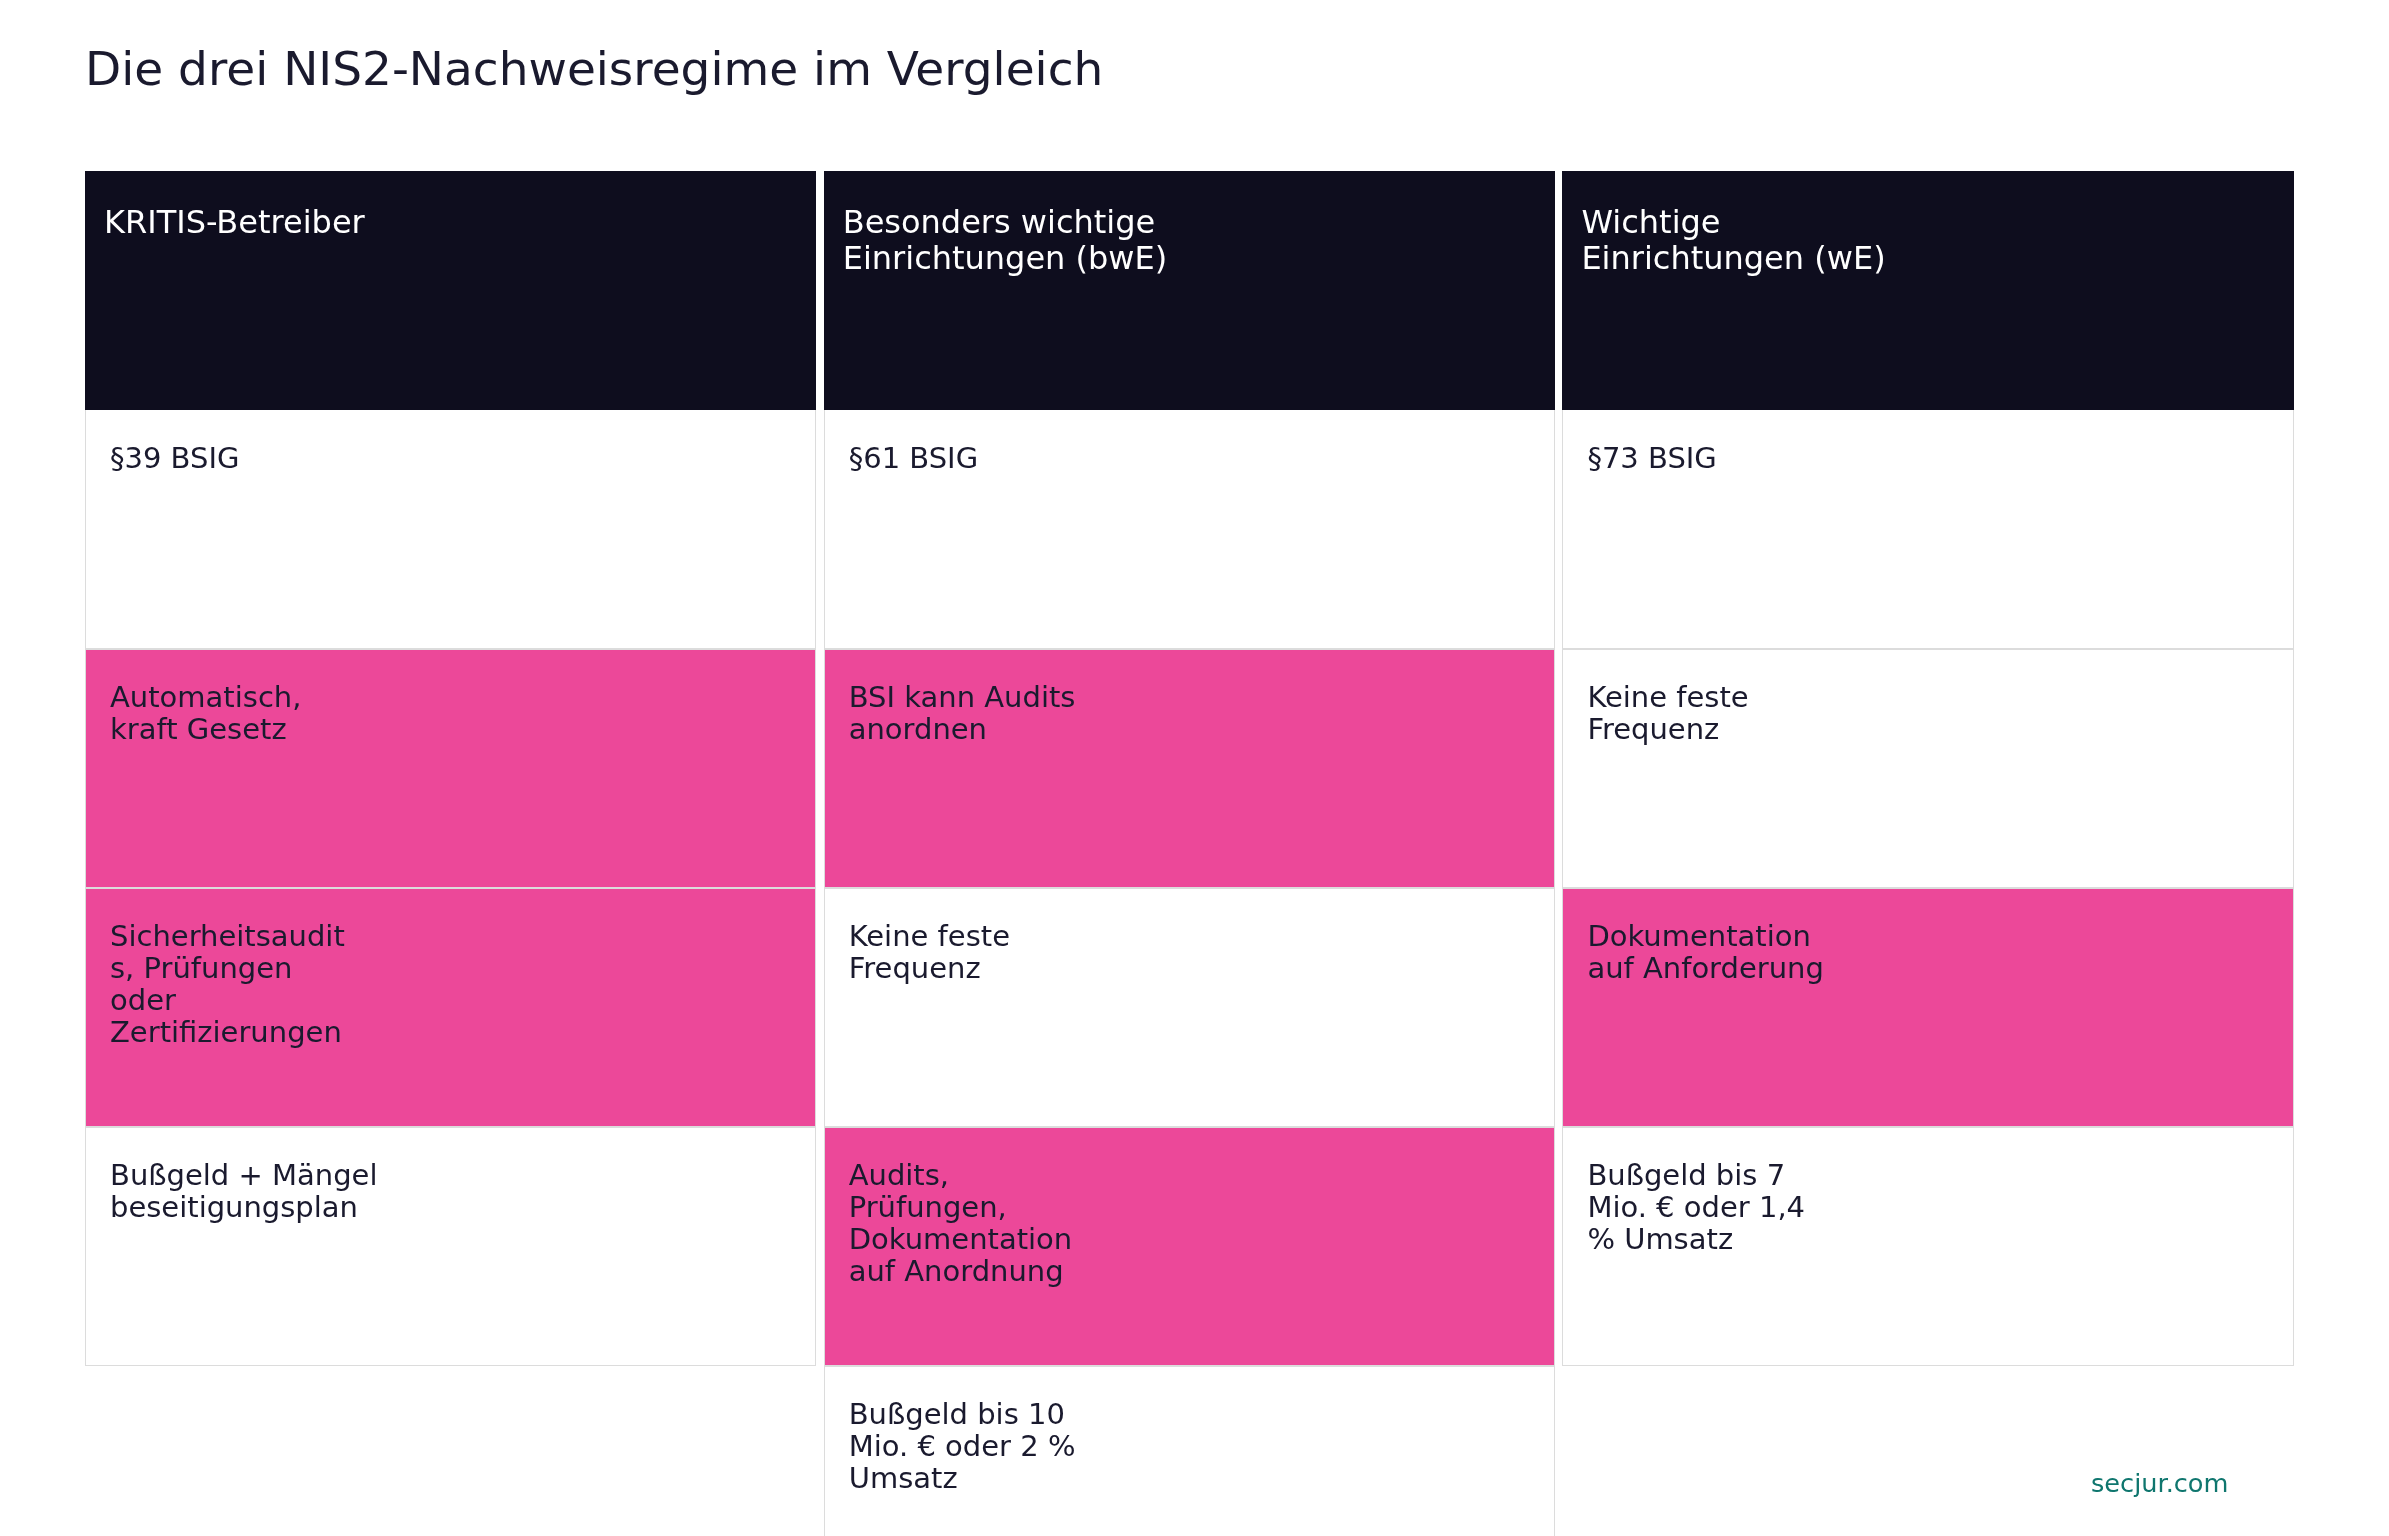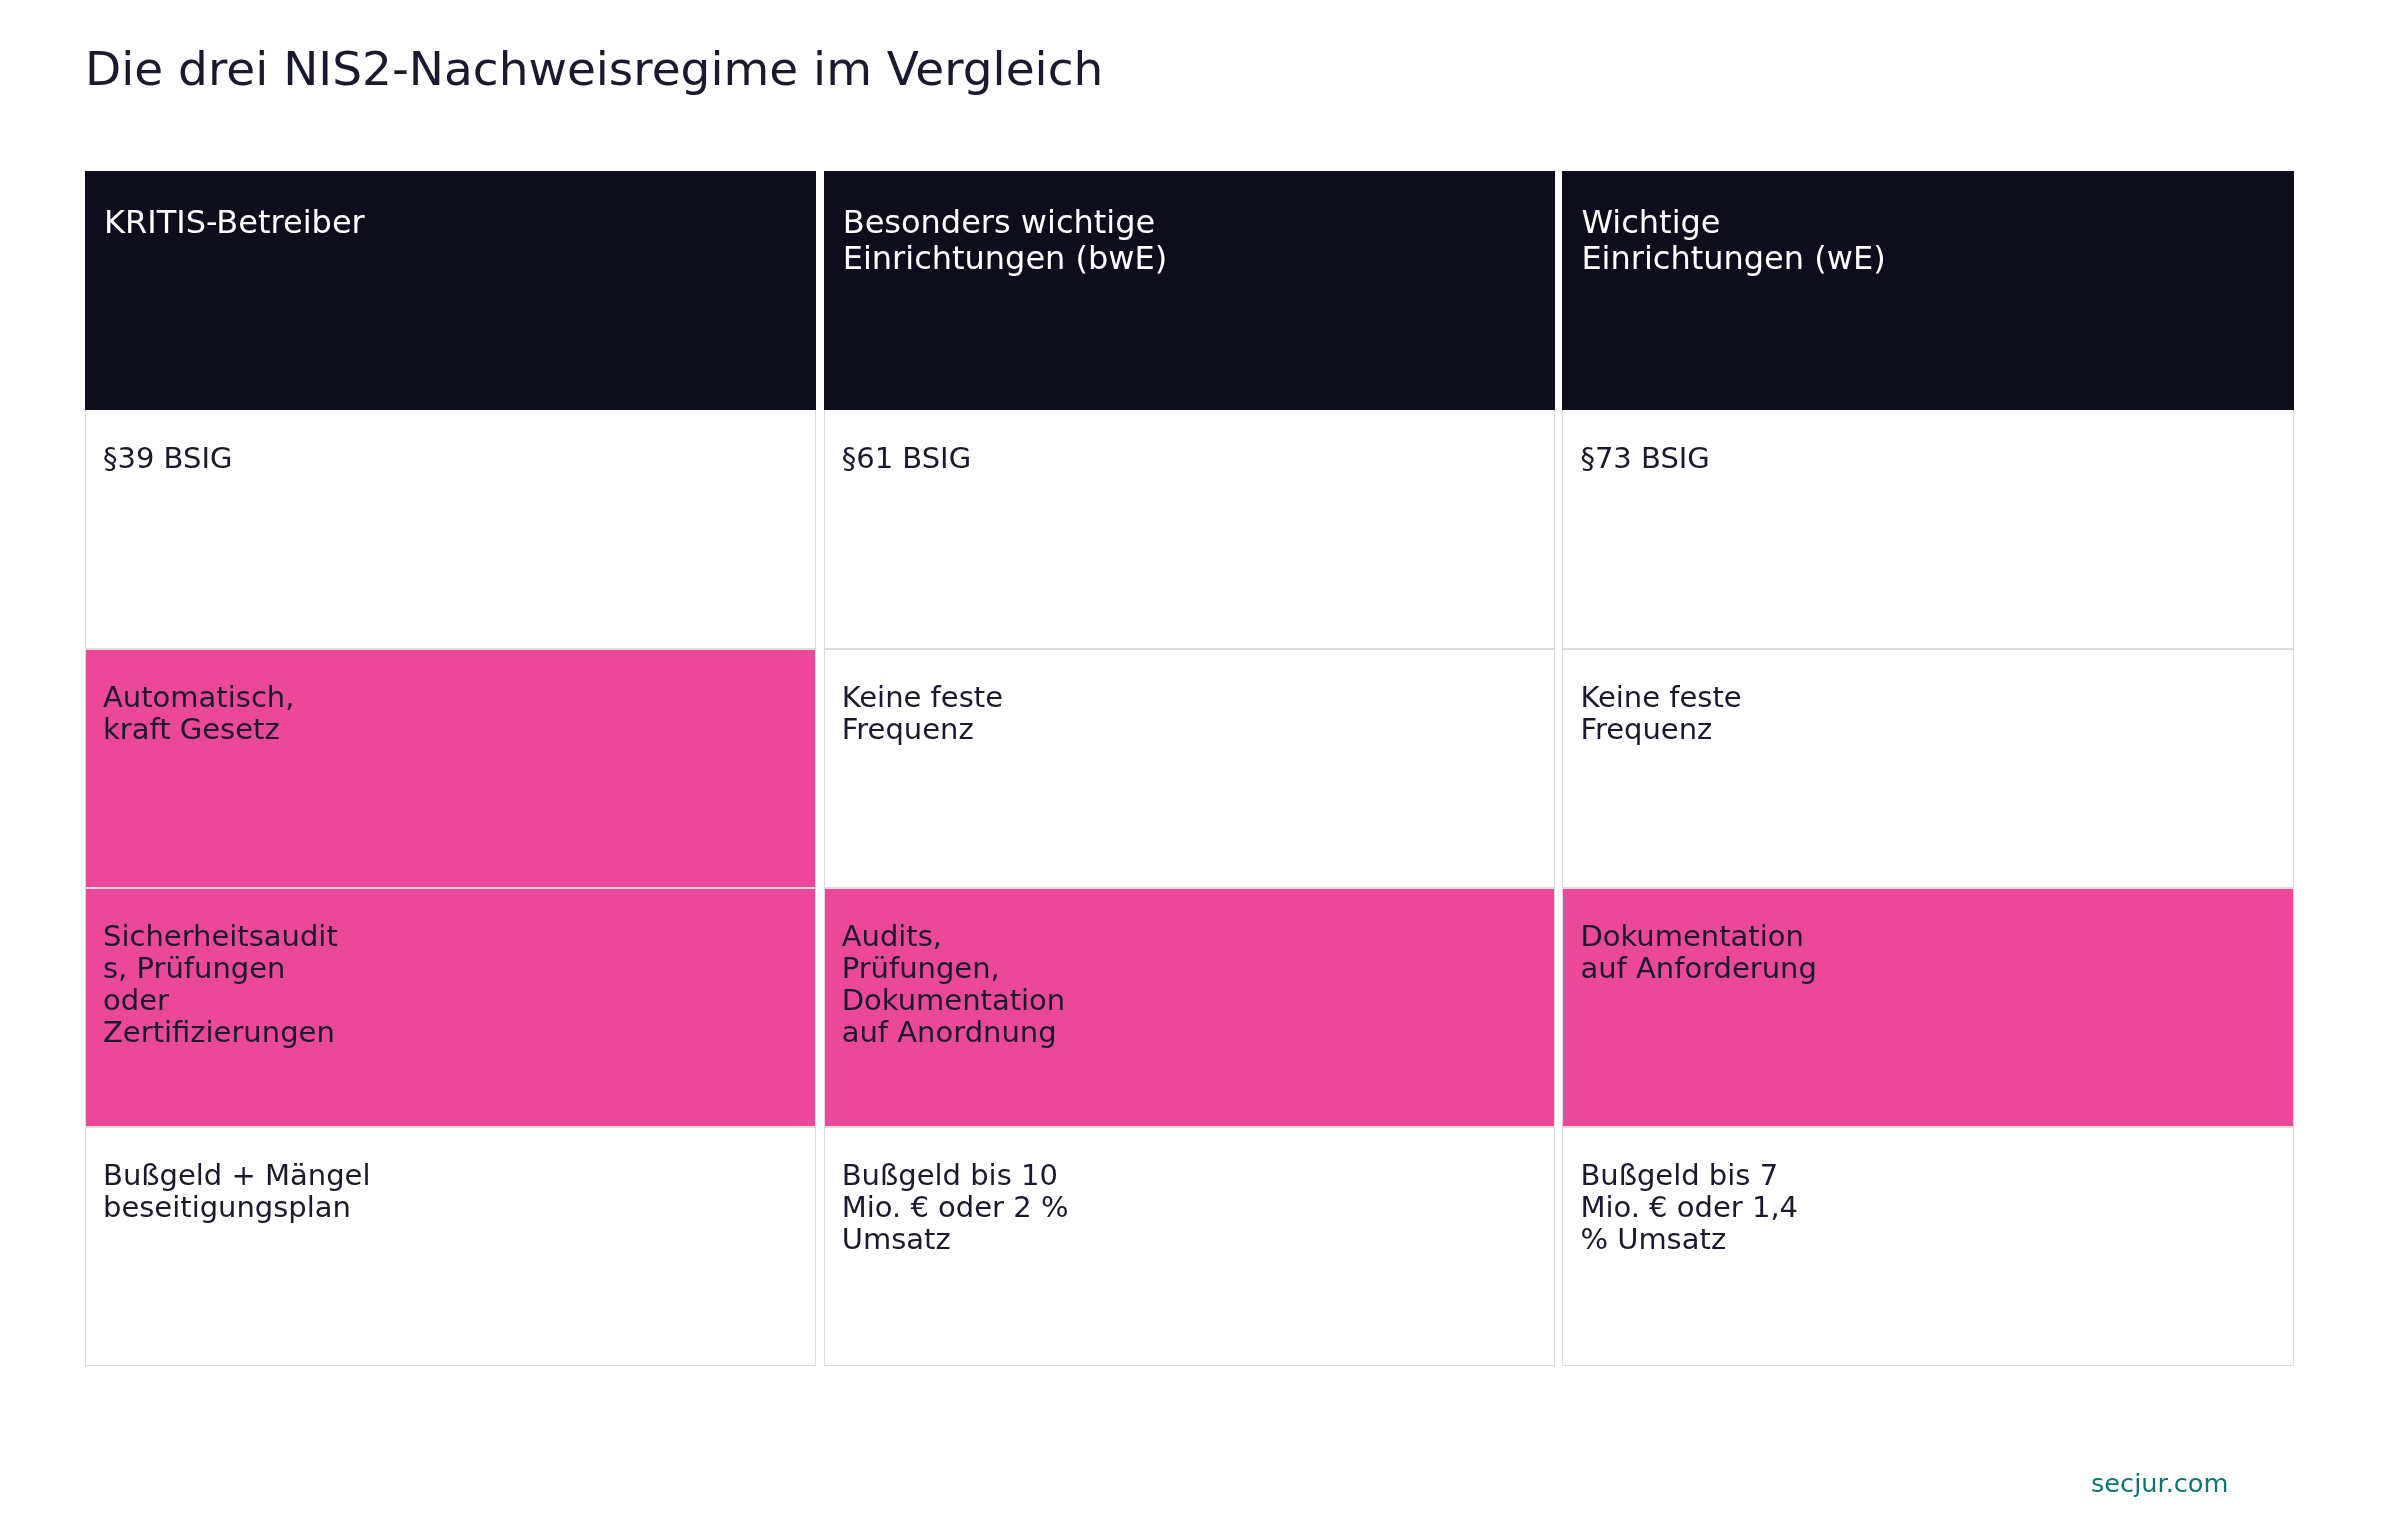--- a/index.html
+++ b/index.html
@@ -17,21 +17,21 @@
   .col { width: 731px; display: flex; flex-direction: column; }
   .col:nth-child(3) { width: 732px; }
   .head {
     height: 239px; background: #0e0d1e; color: #ffffff;
     font-weight: normal; font-size: 32px; line-height: 36px;
     padding: 33px 17px 0 19px; white-space: pre-line;
   }
   .cell {
     height: 239px; border: 1.7px solid #dcdcdc; border-top-width: 0;
     font-size: 29px; line-height: 32px; color: #1a1a2e;
-    padding: 32px 17px 0 17px; white-space: pre-line; background: #ffffff;
+    padding: 32px 17px 0 24px; white-space: pre-line; background: #ffffff;
     margin-top: 0;
   }
   .cell.first { border-top-width: 0; }
   .cell + .cell { border-top: 1.7px solid #dcdcdc; height: 239px; padding-top: 31px; }
   .cell.alt { background: #ec4899; }
   .watermark {
     position: absolute; left: 2091px; top: 1468px;
     font-size: 25.6px; line-height: 31px; color: #0f766e; white-space: nowrap;
   }
 </style>
@@ -50,20 +50,22 @@
 s, Prüfungen
 oder
 Zertifizierungen</div>
     <div class="cell">Bußgeld + Mängel
 beseitigungsplan</div>
   </div>
   <div class="col">
     <div class="head">Besonders wichtige
 Einrichtungen (bwE)</div>
     <div class="cell first">§61 BSIG</div>
+    <div class="cell alt">BSI kann Audits
+anordnen</div>
     <div class="cell">Keine feste
 Frequenz</div>
     <div class="cell alt">Audits,
 Prüfungen,
 Dokumentation
 auf Anordnung</div>
     <div class="cell">Bußgeld bis 10
 Mio. € oder 2 %
 Umsatz</div>
   </div>

